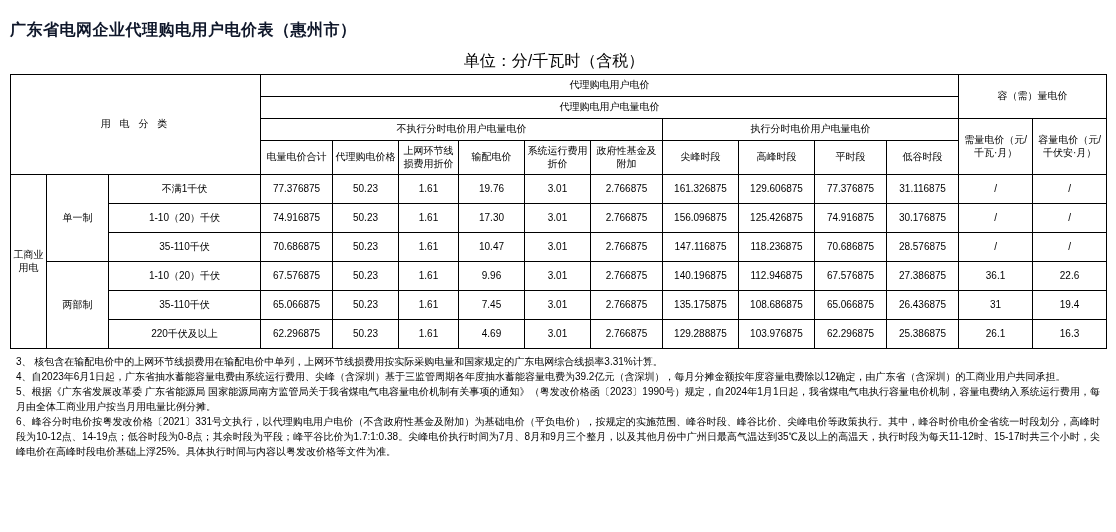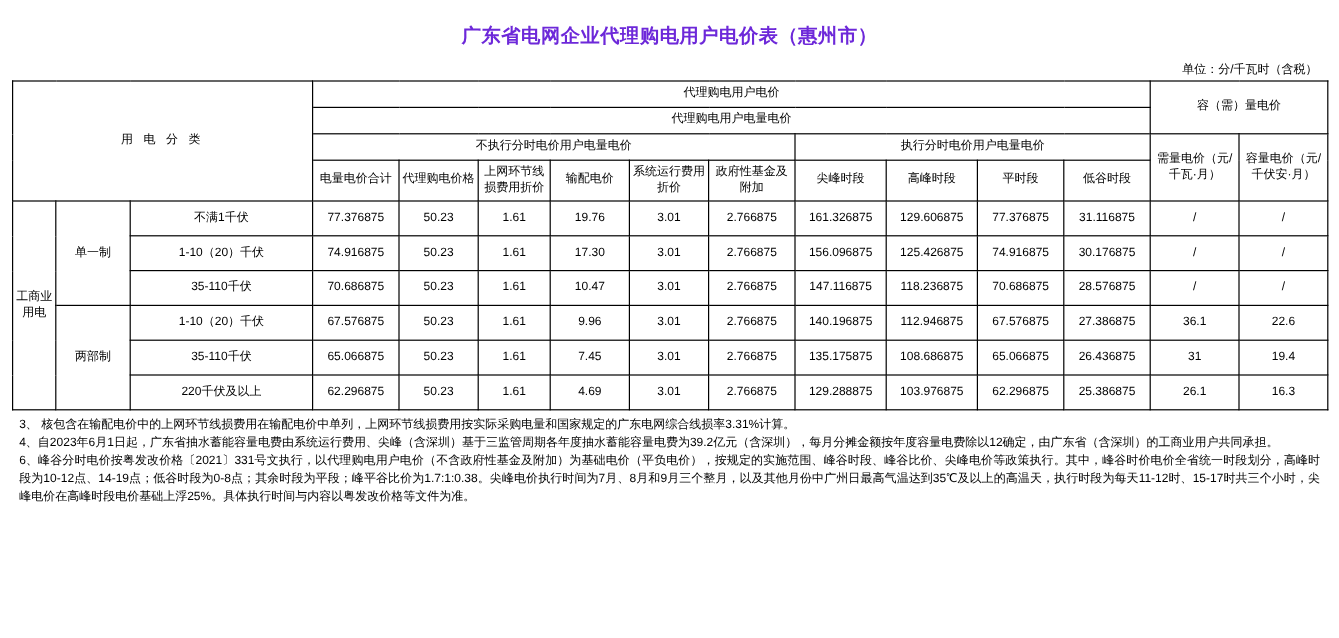--- a/index.html
+++ b/index.html
@@ -13,36 +13,36 @@
     font-family: "Liberation Sans", sans-serif;
     color: #000000;
     overflow: hidden;
   }
   .page {
     width: 1116px;
     box-sizing: border-box;
     padding: 14px 10px 0 10px;
   }
   .doc-title {
-    text-align: center;
+    text-align: left;
     font-size: 16px;
     font-weight: bold;
     letter-spacing: 0.5px;
     margin: 6px 0 0 0;
-    color: #6d28d9;
+    color: #0f172a;
   }
   .doc-subtitle {
     text-align: center;
     font-size: 14px;
     font-weight: bold;
     margin: 13px 0 0 0;
   }
   .unit-line {
-    text-align: right;
-    font-size: 10px;
+    text-align: center;
+    font-size: 16px;
     margin: 10px 8px 2px 0;
   }
   table.main {
     border-collapse: collapse;
     width: 1096px;
     margin: 0 auto;
     table-layout: fixed;
   }
   table.main th, table.main td {
     border: 1px solid #000000;
@@ -237,17 +237,18 @@
         <td>25.386875</td>
         <td>26.1</td>
         <td>16.3</td>
       </tr>
     </tbody>
   </table>
 
   <div class="notes">
     <div>3、 核包含在输配电价中的上网环节线损费用在输配电价中单列，上网环节线损费用按实际采购电量和国家规定的广东电网综合线损率3.31%计算。</div>
     <div>4、自2023年6月1日起，广东省抽水蓄能容量电费由系统运行费用、尖峰（含深圳）基于三监管周期各年度抽水蓄能容量电费为39.2亿元（含深圳），每月分摊金额按年度容量电费除以12确定，由广东省（含深圳）的工商业用户共同承担。</div>
+    <div>5、根据《广东省发展改革委 广东省能源局 国家能源局南方监管局关于我省煤电气电容量电价机制有关事项的通知》（粤发改价格函〔2023〕1990号）规定，自2024年1月1日起，我省煤电气电执行容量电价机制，容量电费纳入系统运行费用，每月由全体工商业用户按当月用电量比例分摊。</div>
     <div>6、峰谷分时电价按粤发改价格〔2021〕331号文执行，以代理购电用户电价（不含政府性基金及附加）为基础电价（平负电价），按规定的实施范围、峰谷时段、峰谷比价、尖峰电价等政策执行。其中，峰谷时价电价全省统一时段划分，高峰时段为10-12点、14-19点；低谷时段为0-8点；其余时段为平段；峰平谷比价为1.7:1:0.38。尖峰电价执行时间为7月、8月和9月三个整月，以及其他月份中广州日最高气温达到35℃及以上的高温天，执行时段为每天11-12时、15-17时共三个小时，尖峰电价在高峰时段电价基础上浮25%。具体执行时间与内容以粤发改价格等文件为准。</div>
 
   </div>
 
 </div>
 
 </body></html>

